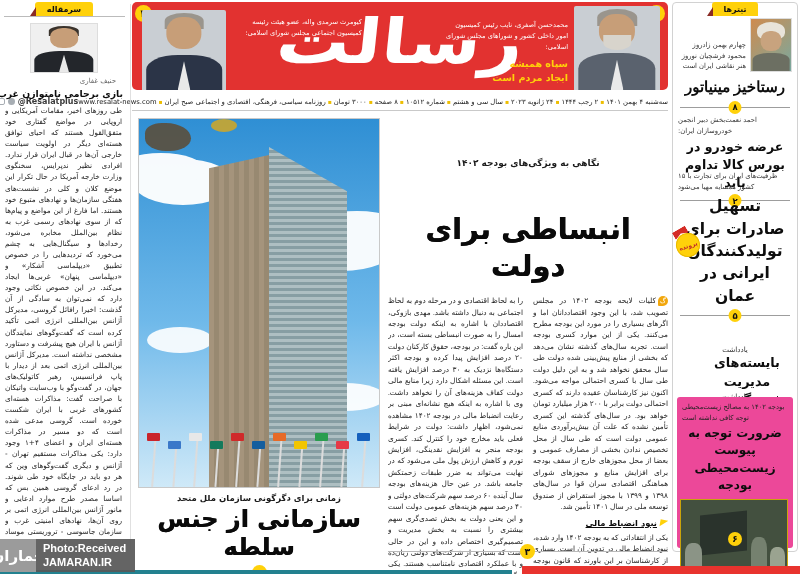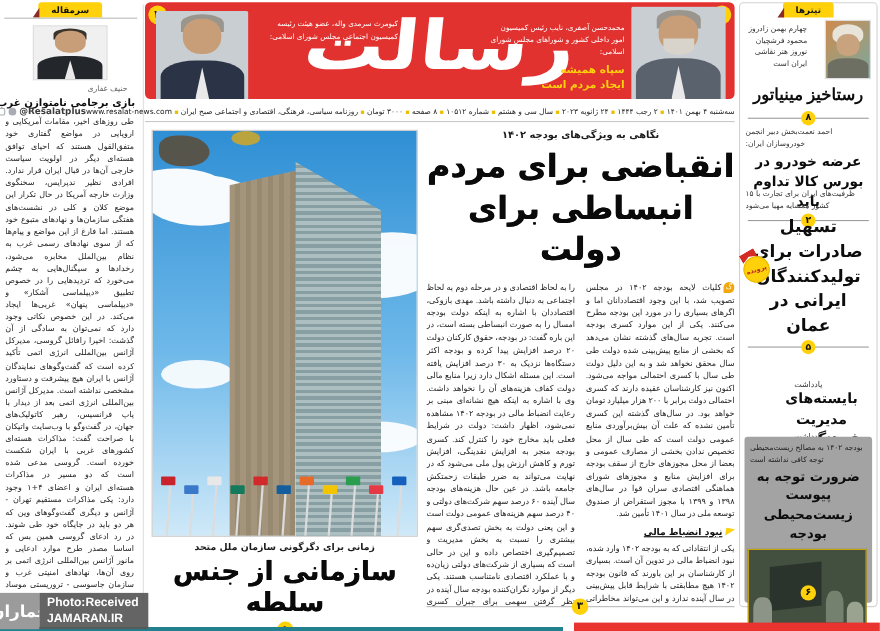--- a/index.html
+++ b/index.html
@@ -46,21 +46,21 @@
              border-width:0 0 9px 6px;border-color:transparent transparent #8a2b25 transparent;}
   .edit-rule{position:absolute;left:4px;top:16px;width:121px;height:1px;background:#bbb;}
   .edit-photo{position:absolute;left:50%;top:24px;transform:translateX(-50%);width:66px;height:48px;
               background:#ececec;box-shadow:0 0 0 1px #ddd;overflow:hidden;}
   .edit-author{position:absolute;top:77px;right:12px;font-size:7px;color:#666;}
   .edit-headline{position:absolute;top:88px;right:5px;font-size:9.3px;font-weight:bold;white-space:nowrap;color:#0d0d0d;}
   .edit-body{position:absolute;top:105px;right:6px;left:5px;bottom:38px;font-size:7.3px;line-height:1.52;
              text-align:justify;overflow:hidden;color:#242424;}
   
   .article{position:absolute;left:388px;top:118px;width:280px;}
-  .art-kicker{text-align:center;font-size:9px;font-weight:bold;color:#1b1b1b;}
+  .art-kicker{text-align:center;font-size:9px;font-weight:bold;color:#1b1b1b;margin-top:40px;}
   .art-headline{text-align:center;font-size:29px;font-weight:800;line-height:1.3;margin-top:5px;
                 letter-spacing:-0.5px;color:#0a0a0a;text-shadow:0.4px 0 0 #0a0a0a;}
   .art-body{margin-top:9px;height:304px;column-count:2;column-gap:10px;font-size:7.35px;line-height:1.56;
             text-align:justify;overflow:hidden;color:#242424;}
   .para{margin:0 0 2px;font-family:Liberation Serif, serif;}
   .lead-icon{display:inline-flex;width:10px;height:10px;border-radius:50% 50% 50% 10%;background:#f2a70d;color:#fff;
              font-size:6.5px;align-items:center;justify-content:center;vertical-align:middle;margin-left:2px;}
   .subhead{display:flex;align-items:center;gap:3px;font-weight:bold;font-size:8.4px;margin:4px 0 2px;break-inside:avoid;color:#0d0d0d;text-decoration:underline;}
   .arrow{width:0;height:0;border-style:solid;border-width:7px 8px 0 0;border-color:#ffd10a transparent transparent transparent;
          transform:rotate(10deg);flex:none;}
@@ -105,21 +105,21 @@
   .sidebar{position:absolute;left:672px;top:2px;width:126px;height:550px;border:1px solid #d2d2d2;border-radius:4px;
            background:#fff;box-sizing:border-box;}
   .sb-tab{position:absolute;left:50%;top:-1px;transform:translateX(-50%);margin:0;width:46px;}
   .sb-item{position:absolute;left:5px;right:5px;}
   .sb-kicker{font-size:6.8px;line-height:1.55;color:#333;text-align:left;}
   .sb-head{font-weight:bold;text-align:center;color:#0d0d0d;line-height:1.45;}
   .divider{position:relative;height:13px;margin-top:2px;}
   .divider .line{position:absolute;left:2px;right:2px;top:6px;height:1px;background:#9d9d9d;}
   .divider .pnum{position:absolute;left:50%;top:0;transform:translateX(-50%);width:13px;height:13px;font-size:8.5px;}
   .sb1{top:15px;height:97px;}
-  .sb1-row{display:flex;gap:16px;align-items:flex-start;}
+  .sb1-row{display:flex;gap:4px;align-items:flex-end;}
   .farsh-photo{width:40px;height:52px;flex:none;position:relative;overflow:hidden;border:1px solid #ddd;
                background:linear-gradient(135deg,#cf8b4e,#79a9a0);}
   .farsh-photo .hairw{position:absolute;left:50%;top:6%;transform:translateX(-50%);width:70%;height:34%;background:#e8e4da;border-radius:50% 50% 40% 40%;}
   .farsh-photo .facew{position:absolute;left:50%;top:24%;transform:translateX(-50%);width:52%;height:38%;background:#c8a37e;border-radius:45%;}
   .farsh-photo .coatw{position:absolute;left:50%;bottom:0;transform:translateX(-50%);width:92%;height:34%;background:#6c6f62;border-radius:40% 40% 0 0;}
   .sb1 .sb-kicker{text-align:right;padding-top:3px;}
   .sb1 .sb-head{font-size:15px;margin-top:5px;font-family:Liberation Serif, serif;}
   .sb2{top:112px;height:56px;}
   .sb2 .sb-head{font-size:12.5px;margin-top:2px;}
   .sb3{top:168px;height:137px;}
@@ -127,21 +127,21 @@
   .pr-badge{position:absolute;left:-2px;top:62px;width:24px;height:24px;background:#ffd10a;border-radius:50%;
             transform:rotate(-18deg);display:flex;align-items:center;justify-content:center;
             font-size:6px;font-weight:bold;color:#c0282a;box-shadow:inset 0 0 0 1px #e9b900;}
   .pr-flag{position:absolute;top:-6px;left:1px;width:15px;height:8px;background:#d42b26;
            clip-path:polygon(0 0,100% 0,100% 100%,50% 60%,0 100%);transform:rotate(-12deg);}
   .sb-label{font-size:7.2px;color:#333;text-align:center;margin-top:37px;}
   .sb4{top:305px;height:48px;}
   .sb4 .sb-head{font-size:12.8px;margin-left:24px;}
   .sb5{top:352px;height:42px;}
   .sb5 .sb-head{font-size:15px;}
-  .sb6{position:absolute;left:4px;right:4px;top:394px;bottom:3px;background:#a3a3a3;border-radius:3px;
+  .sb6{position:absolute;left:4px;right:4px;top:394px;bottom:3px;background:#ec4899;border-radius:3px;
        padding:5px 5px 2px;box-sizing:border-box;}
   .sb6 .sb-kicker{color:#222;}
   .sb6 .sb-head{font-size:12px;margin-top:2px;}
   .parl{position:relative;width:100%;height:72px;margin-top:4px;background:#43503f;overflow:hidden;
         border:1px solid #caa40a;}
   .parl .scr{position:absolute;left:18%;top:18%;width:44%;height:56%;background:#2a332c;transform:skewY(-6deg);}
   .parl .p1{position:absolute;left:4%;bottom:6%;width:16%;height:34%;background:#8b9486;border-radius:40% 40% 0 0;}
   .parl .p2{position:absolute;left:66%;bottom:8%;width:15%;height:40%;background:#75816f;border-radius:40% 40% 0 0;}
   .parl .p3{position:absolute;left:84%;bottom:4%;width:14%;height:30%;background:#9aa390;border-radius:40% 40% 0 0;}
   .sb6-pnum{position:absolute;left:50%;bottom:2px;transform:translateX(-50%);width:14px;height:14px;font-size:9px;}
@@ -235,21 +235,21 @@
         </div>
     </div>
     <div class="edit-author">حنیف غفاری</div>
     <div class="edit-headline">بازی برجامی نامتوازن غرب</div>
     <div class="edit-body">طی روزهای اخیر، مقامات آمریکایی و اروپایی در مواضع گفتاری خود متفق‌القول هستند که احیای توافق هسته‌ای دیگر در اولویت سیاست خارجی آن‌ها در قبال ایران قرار ندارد. افرادی نظیر ندپرایس، سخنگوی وزارت خارجه آمریکا در حال تکرار این موضع کلان و کلی در نشست‌های هفتگی سازمان‌ها و نهادهای متبوع خود هستند. اما فارغ از این مواضع و پیام‌ها که از سوی نهادهای رسمی غرب به نظام بین‌الملل مخابره می‌شود، رخدادها و سیگنال‌هایی به چشم می‌خورد که تردیدهایی را در خصوص تطبیق «دیپلماسی آشکار» و «دیپلماسی پنهان» غربی‌ها ایجاد می‌کند. در این خصوص نکاتی وجود دارد که نمی‌توان به سادگی از آن گذشت: اخیرا رافائل گروسی، مدیرکل آژانس بین‌المللی انرژی اتمی تأکید کرده است که گفت‌وگوهای نمایندگان آژانس با ایران هیچ پیشرفت و دستاورد مشخصی نداشته است. مدیرکل آژانس بین‌المللی انرژی اتمی بعد از دیدار با پاپ فرانسیس، رهبر کاتولیک‌های جهان، در گفت‌وگو با وب‌سایت واتیکان با صراحت گفت: مذاکرات هسته‌ای کشورهای غربی با ایران شکست خورده است. گروسی مدعی شده است که دو مسیر در مذاکرات هسته‌ای ایران و اعضای ۴+۱ وجود دارد: یکی مذاکرات مستقیم تهران - آژانس و دیگری گفت‌وگوهای وین که هر دو باید در جایگاه خود طی شوند. در رد ادعای گروسی همین بس که اساسا مصدر طرح موارد ادعایی و مانور آژانس بین‌المللی انرژی اتمی بر روی آن‌ها، نهادهای امنیتی غرب و سازمان جاسوسی - تروریستی موساد بوده‌اند.</div>
   </div>
 
   <div class="article">
     <div class="art-kicker">نگاهی به ویژگی‌های بودجه ۱۴۰۲</div>
     <div class="art-headline">
-      <span>انقباضی برای مردم</span><br>
+      <br>
       <span>انبساطی برای دولت</span>
     </div>
     <div class="art-body">
       <p class="para"><span class="lead-icon">گ</span><span>کلیات لایحه بودجه ۱۴۰۲ در مجلس تصویب شد، با این وجود اقتصاددانان اما و اگرهای بسیاری را در مورد این بودجه مطرح می‌کنند. یکی از این موارد کسری بودجه است. تجربه سال‌های گذشته نشان می‌دهد که بخشی از منابع پیش‌بینی شده دولت طی سال محقق نخواهد شد و به این دلیل دولت طی سال با کسری احتمالی مواجه می‌شود. اکنون نیز کارشناسان عقیده دارند که کسری احتمالی دولت برابر با ۲۰۰ هزار میلیارد تومان خواهد بود. در سال‌های گذشته این کسری تأمین نشده که علت آن بیش‌برآوردی منابع عمومی دولت است که طی سال از محل تخصیص ندادن بخشی از مصارف عمومی و بعضا از محل مجوزهای خارج از سقف بودجه برای افزایش منابع و مجوزهای شورای هماهنگی اقتصادی سران قوا در سال‌های ۱۳۹۸ و ۱۳۹۹ با مجوز استقراض از صندوق توسعه ملی در سال ۱۴۰۱ تأمین شد.</span></p>
       <div class="subhead">
           <span class="arrow"></span>
           <span>نبود انضباط مالی</span>
         </div>
       <p class="para">یکی از انتقاداتی که به بودجه ۱۴۰۲ وارد شده، نبود انضباط مالی در تدوین آن است. بسیاری از کارشناسان بر این باورند که قانون بودجه ۱۴۰۲ هیچ مطابقتی با شرایط قابل پیش‌بینی در سال آینده ندارد و این می‌تواند مخاطراتی را به لحاظ اقتصادی و در مرحله دوم به لحاظ اجتماعی به دنبال داشته باشد. مهدی بازوکی، اقتصاددان با اشاره به اینکه دولت بودجه امسال را به صورت انبساطی بسته است، در این باره گفت: در بودجه، حقوق کارکنان دولت ۲۰ درصد افزایش پیدا کرده و بودجه اکثر دستگاه‌ها نزدیک به ۳۰ درصد افزایش یافته است. این مسئله اشکال دارد زیرا منابع مالی دولت کفاف هزینه‌های آن را نخواهد داشت. وی با اشاره به اینکه هیچ نشانه‌ای مبنی بر رعایت انضباط مالی در بودجه ۱۴۰۲ مشاهده نمی‌شود، اظهار داشت: دولت در شرایط فعلی باید مخارج خود را کنترل کند. کسری بودجه منجر به افزایش نقدینگی، افزایش تورم و کاهش ارزش پول ملی می‌شود که در نهایت می‌تواند به ضرر طبقات زحمتکش جامعه باشد. در عین حال هزینه‌های بودجه سال آینده ۶۰ درصد سهم شرکت‌های دولتی و ۴۰ درصد سهم هزینه‌های عمومی دولت است و این یعنی دولت به بخش تصدی‌گری سهم بیشتری را نسبت به بخش مدیریت و تصمیم‌گیری اختصاص داده و این در حالی است که بسیاری از شرکت‌های دولتی زیان‌ده و با عملکرد اقتصادی نامتناسب هستند. یکی دیگر از موارد نگران‌کننده بودجه سال آینده در نظر گرفتن سهمی برای جبران کسری صندوق‌های بازنشستگی است که در این بخش نیز امکان عدم تحقق وجود دارد، در حالی که صندوق‌های بازنشستگی سال‌هاست با معضل کسری و حتی ورشکستگی مواجه‌اند.</p>
 

